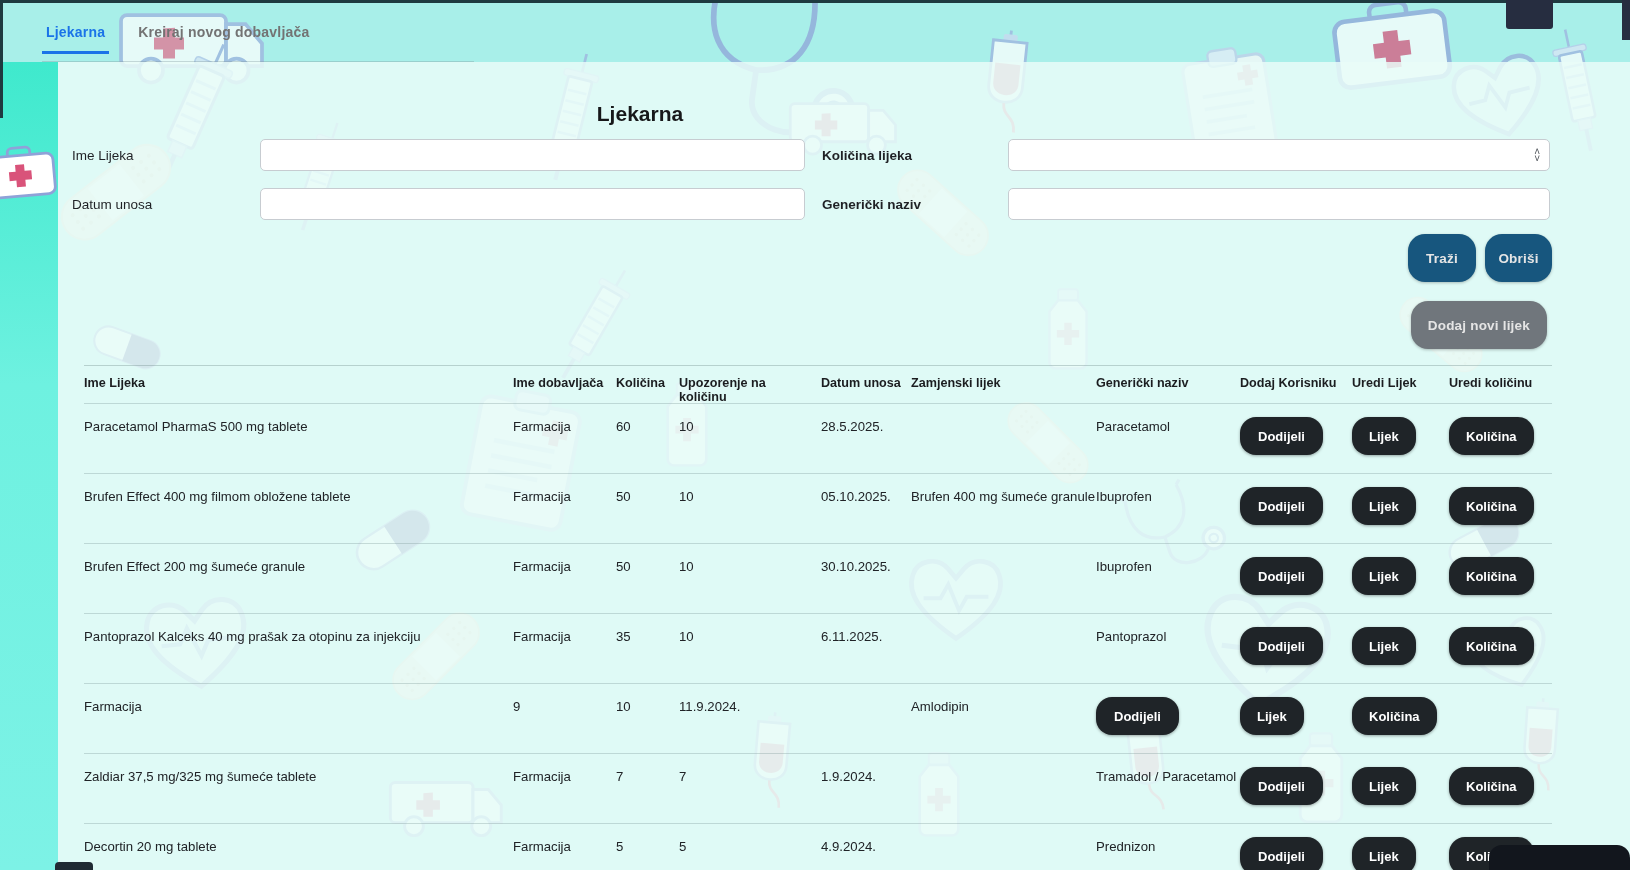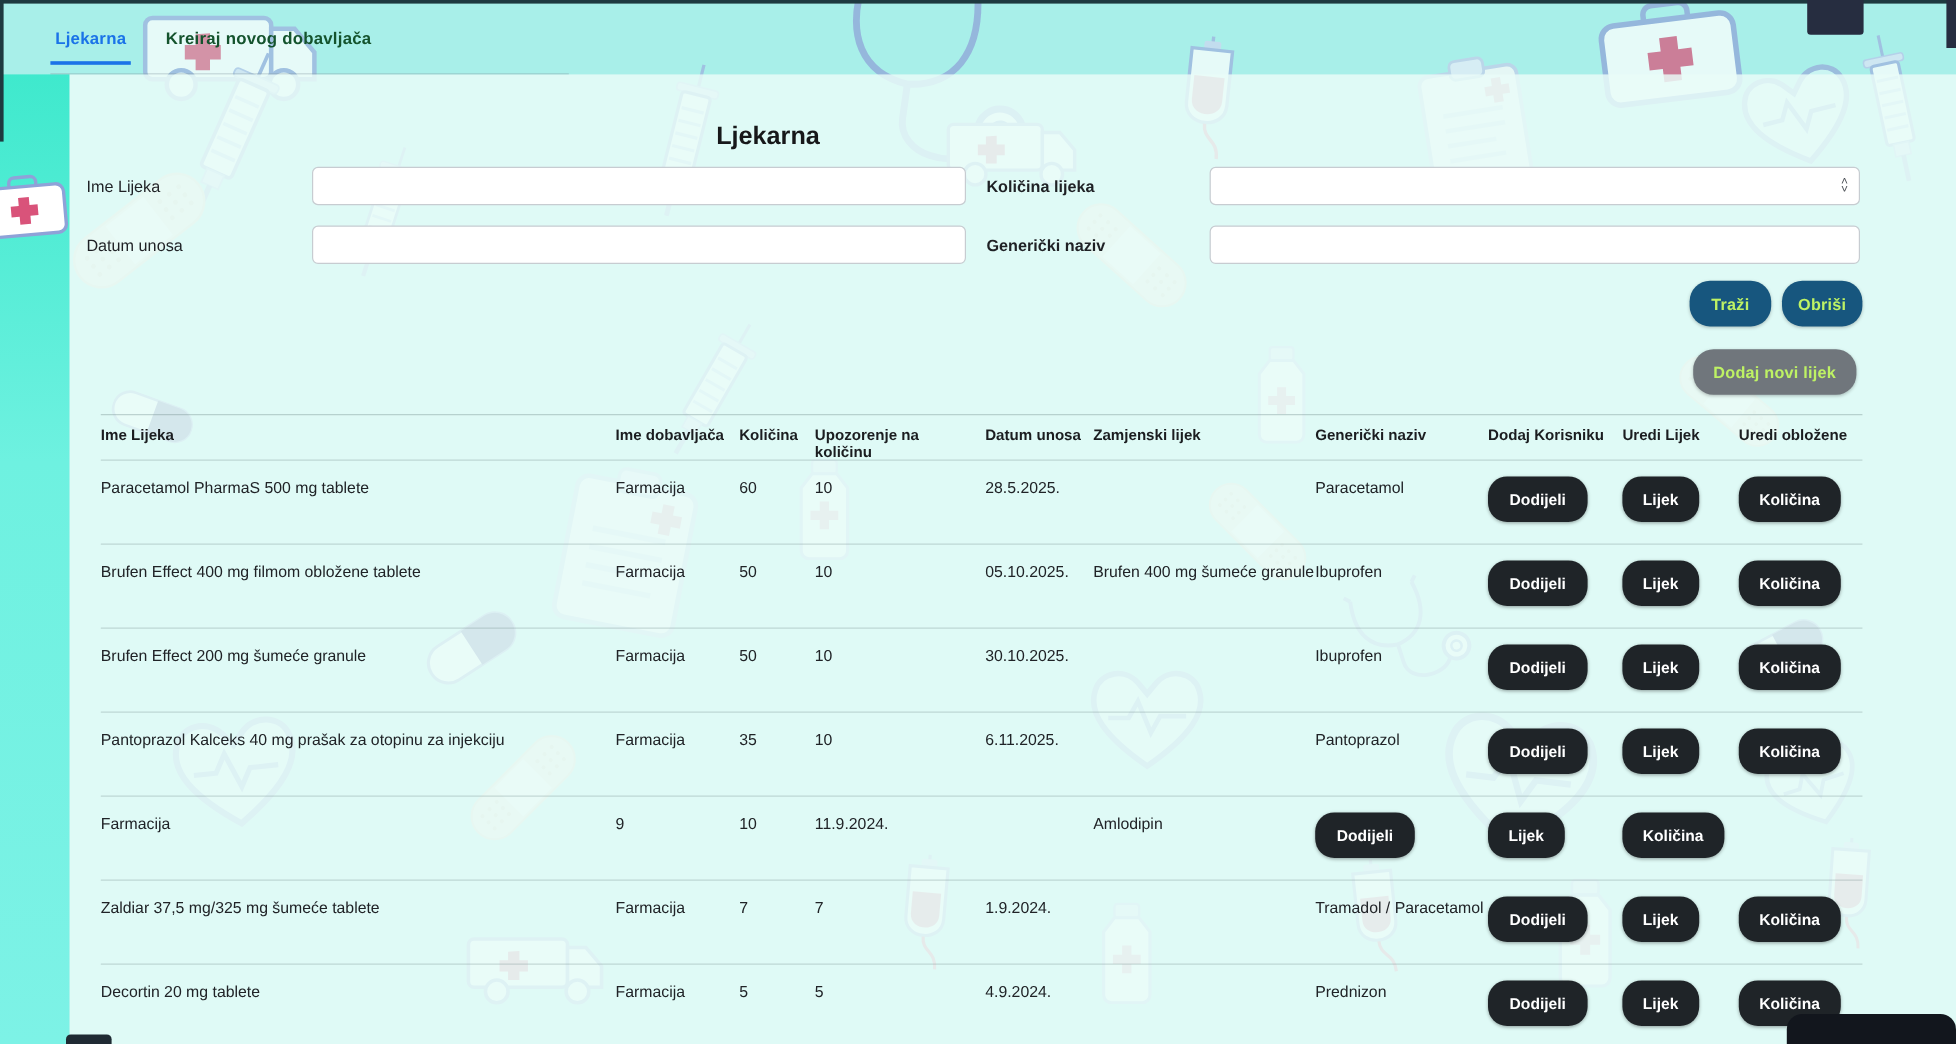--- a/index.html
+++ b/index.html
@@ -14,41 +14,41 @@
   .deco { position:absolute; overflow:visible; }
   .deco-top { z-index:3 !important; }
   
   .gutter { position:absolute; left:0; top:62px; width:58px; height:808px; z-index:2;
     background:linear-gradient(180deg,#3fe9cd 0%,#6ef1e0 40%,#7df2e6 100%); }
   
   .panel { position:absolute; left:58px; top:62px; width:1572px; height:808px; z-index:2;
     background:rgba(233,251,248,0.84); }
   
   .tabbar { position:absolute; left:42px; top:24px; z-index:4; display:flex; gap:25px; align-items:flex-end; }
-  .tab { font-size:14px; font-weight:bold; color:#14532d; padding:0 4px 14px 4px; letter-spacing:.2px; cursor:pointer; }
+  .tab { font-size:14px; font-weight:bold; color:#737373; padding:0 4px 14px 4px; letter-spacing:.2px; cursor:pointer; }
   .tab.active { color:#1a73e8; padding-bottom:11px; border-bottom:3px solid #1a73e8; }
   .tab-hairline { position:absolute; left:42px; top:61px; width:432px; height:1px; z-index:3;
     background:rgba(125,150,155,0.35); }
   
   .page-title { width:1164px; padding-top:40px; text-align:center;
     font-size:21px; font-weight:bold; color:#17181a; }
   
   .form-grid { margin:13px 0 0 14px; display:grid;
     grid-template-columns:188px 545px 203px 542px; row-gap:17px; align-items:center; }
   .form-label { font-size:13.5px; color:#1f2125; }
   .form-label.right { padding-left:17px;font-weight:bold; }
   .input-box { height:32px; background:#fff; border:1px solid #c7ccd1; border-radius:5px;
     display:flex; align-items:center; padding:0 9px; }
   .input-box input { flex:1; min-width:0; border:none; outline:none; background:transparent;
     font-size:14px; font-family:inherit; color:#222; }
   .spinner { display:flex; flex-direction:column; align-items:center; margin-left:6px;
     font-size:10px; line-height:7px; color:#4a4f55; cursor:pointer; user-select:none; }
   
   .actions-row { display:flex; justify-content:flex-end; gap:9px; margin:14px 78px 0 0; }
-  .btn { border:none; height:38px; border-radius:17px; color:#bef264; font-weight:bold;
+  .btn { border:none; height:48px; border-radius:17px; color:#e5e5e5; font-weight:bold;
     font-size:13.5px; font-family:inherit; cursor:pointer; letter-spacing:.2px;
     box-shadow:0 1px 3px rgba(0,0,0,0.25); }
   .btn-primary { width:68px; background:#17567e; }
   .btn-primary2 { width:67px; background:#17567e;text-align:center; }
   .btn-add { padding:0 17px; background:#70767c; }
   .add-row { display:flex; justify-content:flex-end; margin:19px 83px 0 0; }
   
   .med-table { margin:16px 78px 0 26px; border-top:1px solid rgba(120,148,148,0.40); }
   .tgrid { display:grid; grid-template-columns:429px 103px 63px 142px 90px 185px 144px 112px 97px 1fr; }
   .thead { height:37px; padding-top:10px; font-size:12.6px; font-weight:bold; color:#1b1d20; }
@@ -311,21 +311,21 @@
     <div class="tgrid thead">
       <div>Ime Lijeka</div>
       <div>Ime dobavljača</div>
       <div>Količina</div>
       <div>Upozorenje na količinu</div>
       <div>Datum unosa</div>
       <div>Zamjenski lijek</div>
       <div>Generički naziv</div>
       <div>Dodaj Korisniku</div>
       <div>Uredi Lijek</div>
-      <div>Uredi obložene</div>
+      <div>Uredi količinu</div>
     </div>
 
     <div class="tgrid trow">
       <div class="cell">Paracetamol PharmaS 500 mg tablete</div>
       <div class="cell">Farmacija</div>
       <div class="cell">60</div>
       <div class="cell">10</div>
       <div class="cell">28.5.2025.</div>
       <div class="cell"></div>
       <div class="cell">Paracetamol</div>

